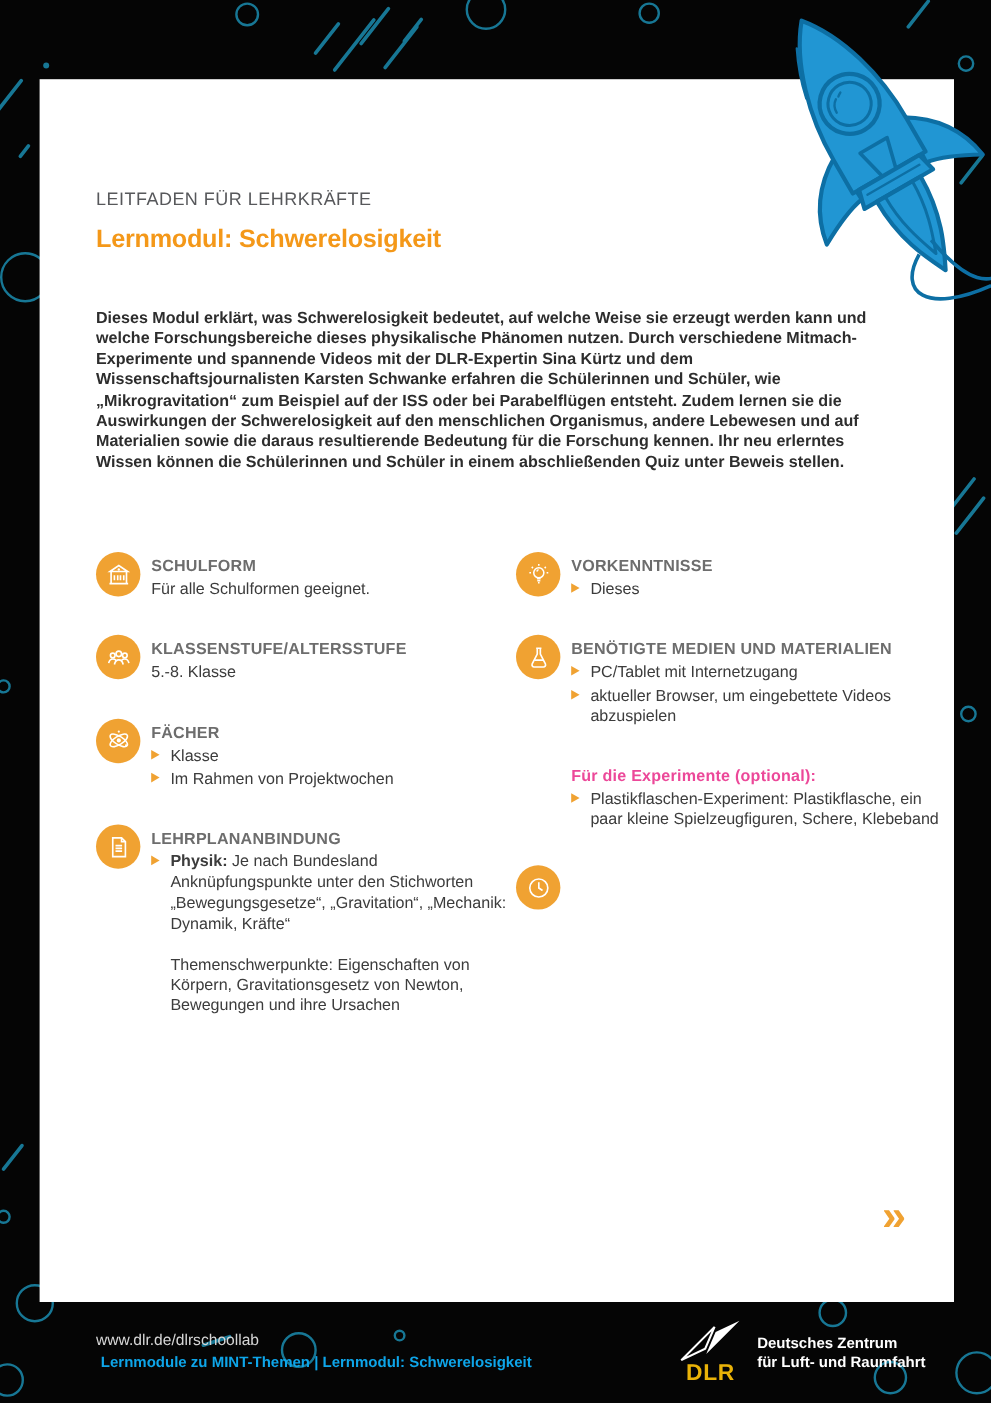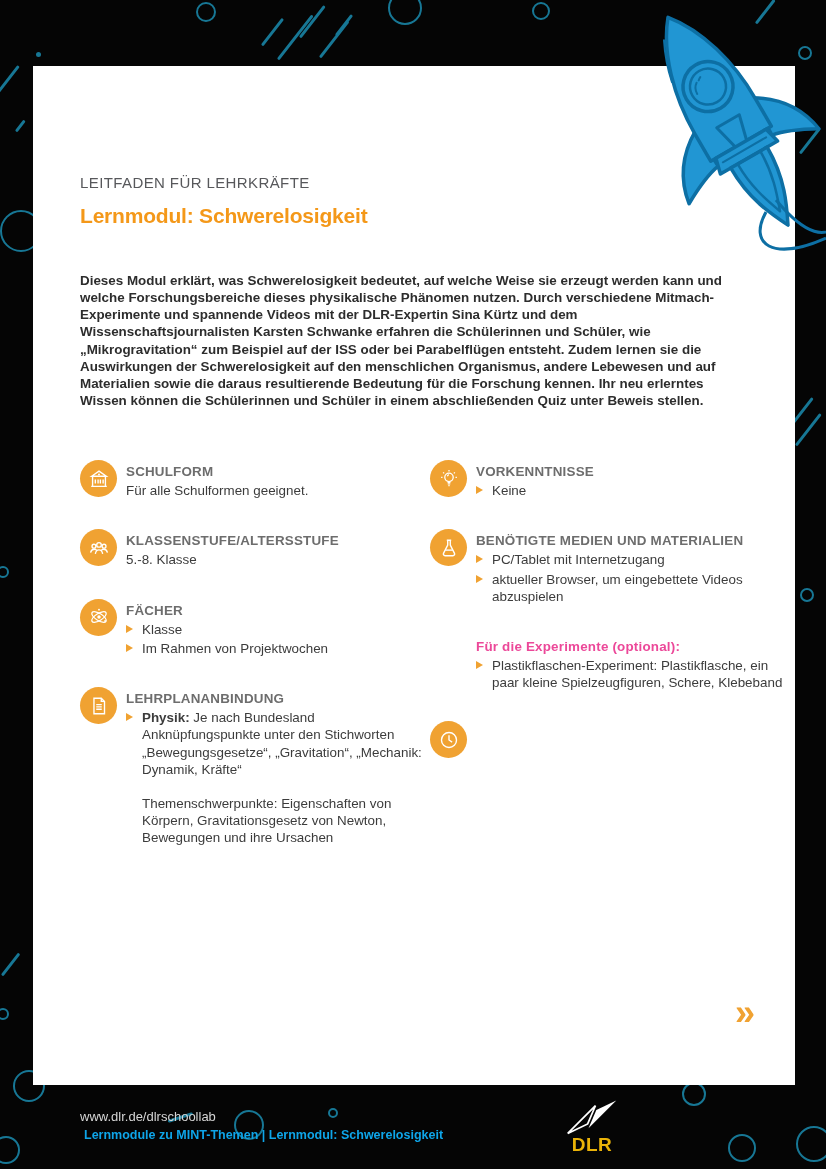--- a/index.html
+++ b/index.html
@@ -6,21 +6,21 @@
   .page{position:relative;width:826px;height:1169px;background:#050505;overflow:hidden;
         font-family:"Liberation Sans",sans-serif;}
   
   .deco{position:absolute;z-index:1;}
   .deco-circle{border:2px solid #177795;border-radius:50%;box-sizing:border-box;}
   .deco-dot{background:#177795;border-radius:50%;}
   .deco-line{height:3px;background:#177795;border-radius:2px;transform:rotate(-52deg);transform-origin:left center;}
   
   .card{position:absolute;left:33px;top:66px;width:762px;height:1019px;background:#fff;z-index:2;}
   .card-inner{padding:92px 45px 0 47px;}
-  .eyebrow{margin:16px 0 13px;font-size:15px;letter-spacing:.4px;color:#57585b;font-weight:400;}
+  .eyebrow{margin:0 0 13px;font-size:15px;letter-spacing:.4px;color:#57585b;font-weight:400;}
   .title{margin:0 0 44px;font-size:21px;font-weight:bold;color:#F49819;letter-spacing:-.2px;}
   .intro{margin:0;width:668px;font-size:13.4px;line-height:1.28;font-weight:bold;color:#2d2d2d;}
   
   .columns{position:absolute;left:47px;top:394px;width:716px;display:flex;}
   .col-left{width:350px;flex:none;}
   .col-right{flex:1;}
   .info-section{display:flex;gap:9px;margin-bottom:30px;}
   .info-section.no-icon{padding-left:46px;}
   .icon-circle{flex:none;width:37px;height:37px;border-radius:50%;background:#F0A232;
                display:flex;align-items:center;justify-content:center;}
@@ -180,21 +180,21 @@
                 <path d="M12 2.2v1.5M5.6 4.8l1.1 1.1M18.4 4.8l-1.1 1.1M3.4 10.2h1.5M19.1 10.2h1.5"></path>
                 <path d="M10.2 9c.3-.9.9-1.5 1.6-1.7"></path>
               </svg>
             </span>
             <div class="section-body">
               <h3 class="section-heading">VORKENNTNISSE</h3>
               <div class="item">
                 <span class="tri-wrap">
                   <span class="tri"></span>
                 </span>
-                <p>Keine</p>
+                <p>Dieses</p>
               </div>
             </div>
           </section>
           <section class="info-section">
             <span class="icon-circle">
               <svg viewBox="0 0 24 24" fill="none" stroke="#fff" stroke-width="1.5">
                 <path d="M9.6 3.5h4.8M10.6 3.5v5.3L6 17.8a1.9 1.9 0 0 0 1.7 2.7h8.6a1.9 1.9 0 0 0 1.7-2.7L13.4 8.8V3.5"></path>
                 <path d="M8 14.3h8"></path>
               </svg>
             </span>
@@ -262,15 +262,19 @@
     <p class="line2">Lernmodule zu MINT-Themen | Lernmodul: Schwerelosigkeit</p>
   </div>
   <div class="footer-logo">
     <div class="logo-block">
       <svg width="52" height="38" viewBox="0 0 60 42">
         <path d="M2 40 L34 8 L25 29 Z" fill="none" stroke="#fff" stroke-width="2"></path>
         <path d="M58 2 L26 34 L35 13 Z" fill="#fff"></path>
       </svg>
       <span class="dlr-text">DLR</span>
     </div>
+    <div class="org-text">
+      <div>Deutsches Zentrum</div>
+      <div>für Luft- und Raumfahrt</div>
+    </div>
   </div>
 
 </div>
 
 </body></html>

